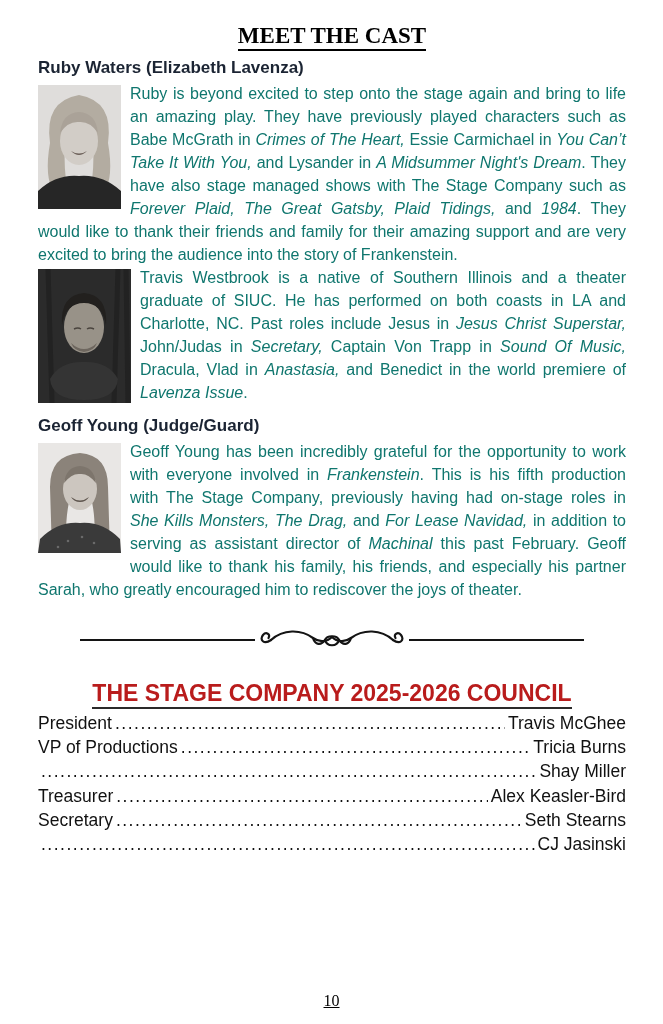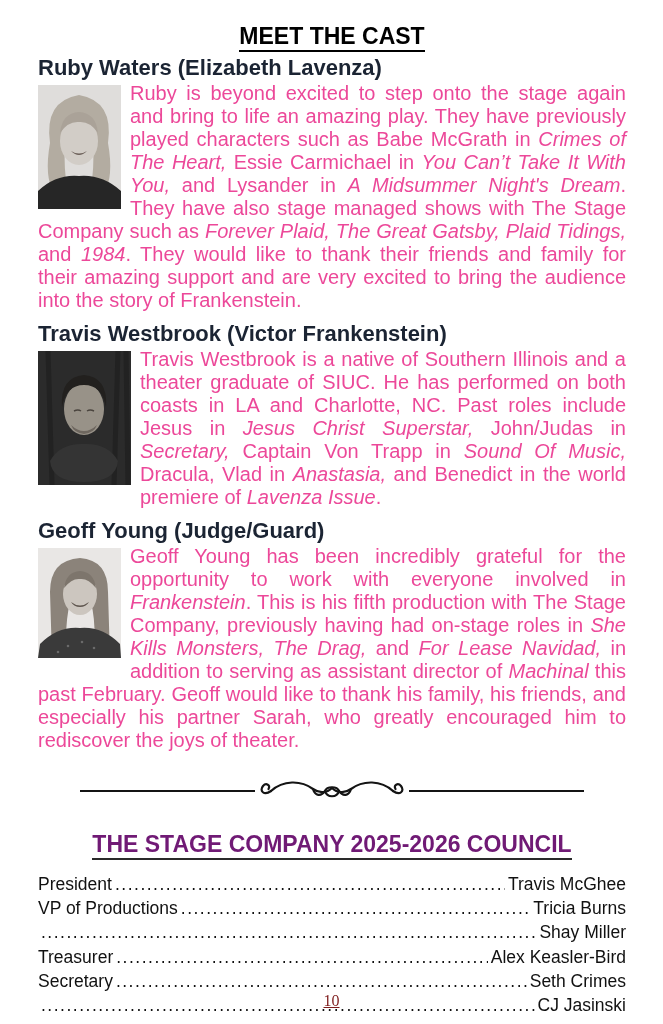--- a/index.html
+++ b/index.html
@@ -13,41 +13,42 @@
   }
   .page { padding: 22px 37px 0 38px; }
 
   .main-title {
     text-align: center;
     font-size: 23px;
     font-weight: bold;
     line-height: 28px;
     margin: 0 0 4px 0;
     color: #000;
+    font-family: Liberation Serif, serif;
   }
   .main-title .u {
     border-bottom: 2.5px solid #000;
     padding-bottom: 1px;
   }
 
   .cast-name {
-    font-size: 22px;
+    font-size: 17px;
     font-weight: bold;
     color: #1b2433;
     margin: 11px 0 4px 0;
     clear: both;
     line-height: 21px;
   }
   .cast-section:first-of-type .cast-name { margin-top: 7px; }
 
   .bio {
-    font-size: 20px;
+    font-size: 16px;
     line-height: 23px;
     text-align: justify;
-    color: #ec4899;
+    color: #0f766e;
     margin: 0;
   }
   .photo {
     float: left;
     margin: 3px 9px 3px 0;
     display: block;
   }
 
   .divider {
     display: flex;
@@ -59,28 +60,28 @@
     border-top: 2.5px solid #141414;
   }
   .divider svg { margin: 0 2px; display: block; }
 
   .council-title {
     text-align: center;
     font-size: 23px;
     font-weight: bold;
     line-height: 28px;
     margin: 24px 0 0 0;
-    color: #701a75;
+    color: #b91c1c;
   }
   .council-title .u {
     border-bottom: 2.5px solid #2a2a2a;
     padding-bottom: 1px;
   }
 
-  .council-list { margin-top: 14px; }
+  .council-list { margin-top: 4px; }
   .council-row {
     display: flex;
     align-items: baseline;
     font-size: 17.5px;
     line-height: 24.2px;
     color: #111;
   }
   .council-row .role { white-space: nowrap; }
   .council-row .dots {
     flex: 1;
@@ -94,21 +95,21 @@
     letter-spacing: 1.5px;
   }
   .council-row .name { white-space: nowrap; }
 
   .page-number {
     position: absolute;
     bottom: 14px; left: 0; right: 0;
     text-align: center;
     font-family: "Liberation Serif", serif;
     font-size: 16px;
-    color: #7f1d1d;
+    color: #000000;
     text-decoration: underline;
   }
 </style>
 </head>
 <body>
 
 <div class="page">
 
   <h1 class="main-title"><span class="u">MEET THE CAST</span></h1>
 
@@ -120,21 +121,20 @@
         <path d="M12 58 Q6 16 41 10 Q76 16 70 58 Q76 92 66 108 L54 96 Q60 42 41 38 Q22 42 28 96 L16 108 Q6 92 12 58 Z" fill="#b3aca1"></path>
         <ellipse cx="41" cy="56" rx="19" ry="24" fill="#d2cdc7"></ellipse>
         <path d="M22 48 Q24 28 41 27 Q58 28 60 48 Q52 36 41 37 Q30 36 22 48 Z" fill="#aaa298"></path>
         <path d="M33 66 Q41 71 49 66 Q45 70 41 70 Q37 70 33 66 Z" fill="#6b5f58"></path>
         <path d="M0 124 L0 106 Q18 89 41 91 Q64 89 83 106 L83 124 Z" fill="#262626"></path>
       </svg><span>Ruby is beyond excited to step onto the stage again and bring to life an amazing play. They have previously played characters such as Babe McGrath in <i>Crimes of The Heart,</i> Essie Carmichael in <i>You Can’t Take It With You,</i> and Lysander in <i>A Midsummer Night's Dream</i>. They have also stage managed shows with The Stage Company such as <i>Forever Plaid, The Great Gatsby, Plaid Tidings,</i> and <i>1984</i>. They would like to thank their friends and family for their amazing support and are very excited to bring the audience into the story of Frankenstein.</span>
     </p>
   </div>
 
   <div class="cast-section">
-    <div class="cast-name">Travis Westbrook (Victor Frankenstein)</div>
     <p class="bio">
       <svg class="photo" width="93" height="134" viewBox="0 0 93 134">
         <rect x="0" y="0" width="93" height="134" fill="#2b2b2b"></rect>
         <path d="M10 0 L14 134 M80 0 L76 134 M88 0 L90 134" stroke="#222" stroke-width="5" fill="none"></path>
         <path d="M46 131 Q14 131 12 110 Q22 92 46 93 Q70 92 80 110 Q78 131 46 131 Z" fill="#343434"></path>
         <ellipse cx="46" cy="58" rx="20" ry="26" fill="#989288"></ellipse>
         <path d="M24 56 Q22 26 46 24 Q70 26 68 56 Q64 34 46 34 Q28 34 24 56 Z" fill="#22201e"></path>
         <path d="M33 74 Q46 86 59 74 Q56 82 46 83 Q36 82 33 74 Z" fill="#6e675f"></path>
         <path d="M36 60 Q40 58 43 60 M49 60 Q52 58 56 60" stroke="#4a443e" stroke-width="1.5" fill="none"></path>
       </svg><span>Travis Westbrook is a native of Southern Illinois and a theater graduate of SIUC. He has performed on both coasts in LA and Charlotte, NC.  Past roles include Jesus in <i>Jesus Christ Superstar,</i> John/Judas in <i>Secretary,</i> Captain Von Trapp in <i>Sound Of Music,</i> Dracula, Vlad in <i>Anastasia,</i> and Benedict in the world premiere of <i>Lavenza Issue</i>.</span>
@@ -192,21 +192,21 @@
       <span class="name">Shay Miller</span>
     </div>
     <div class="council-row">
       <span class="role">Treasurer</span>
       <span class="dots"></span>
       <span class="name">Alex Keasler-Bird</span>
     </div>
     <div class="council-row">
       <span class="role">Secretary</span>
       <span class="dots"></span>
-      <span class="name">Seth Crimes</span>
+      <span class="name">Seth Stearns</span>
     </div>
     <div class="council-row">
       <span class="dots"></span>
       <span class="name">CJ Jasinski</span>
     </div>
   </div>
 
 </div>
 
 <div class="page-number">10</div>

